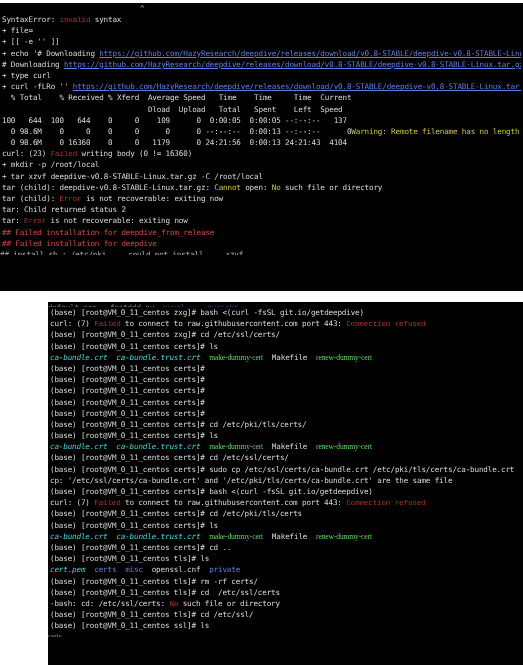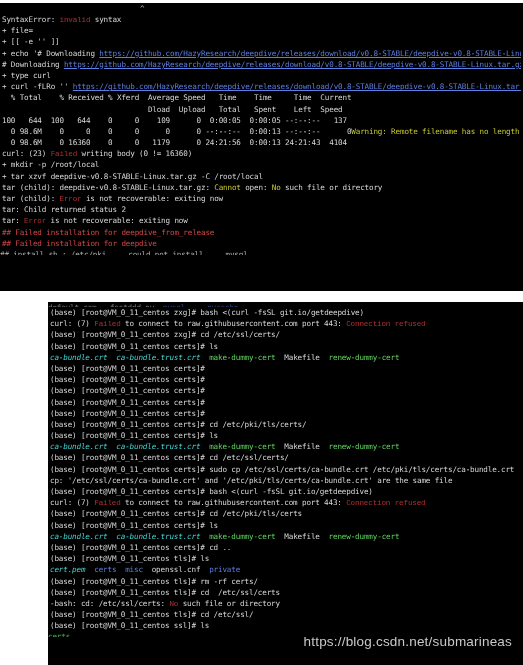--- a/index.html
+++ b/index.html
@@ -45,21 +45,21 @@
   .line {
     white-space: pre;
     height: 11.2px;
     overflow: hidden;
   }
 
   
   .c-white   { color: #d8d8d8; }
   .c-red     { color: #b03030; font-family: Liberation Mono, monospace; }
   .c-brred   { color: #d04545; margin-top: 15px; }
-  .c-brgreen { color: #5fd75f; }
+  .c-brgreen { color: #5fd75f; font-family: Liberation Serif, serif; }
   .c-yellow  { color: #c8c832; }
   .c-blue    { color: #5c7fe0; }
   .c-brcyan  { color: #45d6d6; font-style: italic; }
 
   .url {
     color: #5c7fe0;
     text-decoration: underline;
   }
 
   
@@ -118,26 +118,25 @@
 <body>
 
 <div class="screenshot">
 
   <div class="top-edge"></div>
   <div class="left-sliver"></div>
 
   <div class="term" id="term-top">
     <div class="caret-row">^</div>
     <div class="term-body" id="top-body"><div class="line"><span class="c-white">SyntaxError: </span><span class="c-red">invalid</span><span class="c-white"> syntax</span></div><div class="line"><span class="c-white">+ file=</span></div><div class="line"><span class="c-white">+ [[ -e '' ]]</span></div><div class="line"><span class="c-white">+ echo '# Downloading </span><span class="url">https://github.com/HazyResearch/deepdive/releases/download/v0.8-STABLE/deepdive-v0.8-STABLE-Linux.tar.gz</span></div><div class="line"><span class="c-white"># Downloading </span><span class="url">https://github.com/HazyResearch/deepdive/releases/download/v0.8-STABLE/deepdive-v0.8-STABLE-Linux.tar.gz</span></div><div class="line"><span class="c-white">+ type curl</span></div><div class="line"><span class="c-white">+ curl -fLRo '' </span><span class="url">https://github.com/HazyResearch/deepdive/releases/download/v0.8-STABLE/deepdive-v0.8-STABLE-Linux.tar.gz</span></div><div class="line"><span class="c-white">  % Total    % Received % Xferd  Average Speed   Time    Time     Time  Current</span></div><div class="line"><span class="c-white">                                 Dload  Upload   Total   Spent    Left  Speed</span></div><div class="line"><span class="c-white">100   644  100   644    0     0    109      0  0:00:05  0:00:05 --:--:--   137</span></div><div class="line"><span class="c-white">  0 98.6M    0     0    0     0      0      0 --:--:--  0:00:13 --:--:--      0</span><span class="c-yellow">Warning: Remote filename has no length!</span></div><div class="line"><span class="c-white">  0 98.6M    0 16360    0     0   1179      0 24:21:56  0:00:13 24:21:43  4104</span></div><div class="line"><span class="c-white">curl: (23) </span><span class="c-red">Failed</span><span class="c-white"> writing body (0 != 16360)</span></div><div class="line"><span class="c-white">+ mkdir -p /root/local</span></div><div class="line"><span class="c-white">+ tar xzvf deepdive-v0.8-STABLE-Linux.tar.gz -C /root/local</span></div><div class="line"><span class="c-white">tar (child): deepdive-v0.8-STABLE-Linux.tar.gz: </span><span class="c-yellow">Cannot</span><span class="c-white"> open: </span><span class="c-yellow">No</span><span class="c-white"> such file or directory</span></div><div class="line"><span class="c-white">tar (child): </span><span class="c-red">Error</span><span class="c-white"> is not recoverable: exiting now</span></div><div class="line"><span class="c-white">tar: Child returned status 2</span></div><div class="line"><span class="c-white">tar: </span><span class="c-red">Error</span><span class="c-white"> is not recoverable: exiting now</span></div><div class="line"><span class="c-brred">## Failed installation for deepdive_from_release</span></div><div class="line"><span class="c-brred">## Failed installation for deepdive</span></div></div>
-    <div class="line clipped-bottom" id="top-clip"><span class="c-white">## install.sh : /etc/pki ... could not install ... mysql ...</span></div>
+    <div class="line clipped-bottom" id="top-clip"><span class="c-white">## install.sh : /etc/pki ... could not install ... xzvf ...</span></div>
   </div>
 
   <div class="gap"></div>
 
   <div class="term" id="term-bottom">
     <div class="line clipped-top" id="bottom-clip-top"><span class="c-white">default.com   fastddd.py  </span><span class="c-blue">mysql</span><span class="c-white">   </span><span class="c-blue">__pycache__</span></div>
     <div class="term-body" id="bottom-body"><div class="line"><span class="c-white">(base) [root@VM_0_11_centos zxg]# bash &lt;(curl -fsSL git.io/getdeepdive)</span></div><div class="line"><span class="c-white">curl: (7) </span><span class="c-red">Failed</span><span class="c-white"> to connect to raw.githubusercontent.com port 443: </span><span class="c-red">Connection refused</span></div><div class="line"><span class="c-white">(base) [root@VM_0_11_centos zxg]# cd /etc/ssl/certs/</span></div><div class="line"><span class="c-white">(base) [root@VM_0_11_centos certs]# ls</span></div><div class="line"><span class="c-brcyan">ca-bundle.crt</span><span class="c-white">  </span><span class="c-brcyan">ca-bundle.trust.crt</span><span class="c-white">  </span><span class="c-brgreen">make-dummy-cert</span><span class="c-white">  Makefile  </span><span class="c-brgreen">renew-dummy-cert</span></div><div class="line"><span class="c-white">(base) [root@VM_0_11_centos certs]#</span></div><div class="line"><span class="c-white">(base) [root@VM_0_11_centos certs]#</span></div><div class="line"><span class="c-white">(base) [root@VM_0_11_centos certs]#</span></div><div class="line"><span class="c-white">(base) [root@VM_0_11_centos certs]#</span></div><div class="line"><span class="c-white">(base) [root@VM_0_11_centos certs]#</span></div><div class="line"><span class="c-white">(base) [root@VM_0_11_centos certs]# cd /etc/pki/tls/certs/</span></div><div class="line"><span class="c-white">(base) [root@VM_0_11_centos certs]# ls</span></div><div class="line"><span class="c-brcyan">ca-bundle.crt</span><span class="c-white">  </span><span class="c-brcyan">ca-bundle.trust.crt</span><span class="c-white">  </span><span class="c-brgreen">make-dummy-cert</span><span class="c-white">  Makefile  </span><span class="c-brgreen">renew-dummy-cert</span></div><div class="line"><span class="c-white">(base) [root@VM_0_11_centos certs]# cd /etc/ssl/certs/</span></div><div class="line"><span class="c-white">(base) [root@VM_0_11_centos certs]# sudo cp /etc/ssl/certs/ca-bundle.crt /etc/pki/tls/certs/ca-bundle.crt</span></div><div class="line"><span class="c-white">cp: '/etc/ssl/certs/ca-bundle.crt' and '/etc/pki/tls/certs/ca-bundle.crt' are the same file</span></div><div class="line"><span class="c-white">(base) [root@VM_0_11_centos certs]# bash &lt;(curl -fsSL git.io/getdeepdive)</span></div><div class="line"><span class="c-white">curl: (7) </span><span class="c-red">Failed</span><span class="c-white"> to connect to raw.githubusercontent.com port 443: </span><span class="c-red">Connection refused</span></div><div class="line"><span class="c-white">(base) [root@VM_0_11_centos certs]# cd /etc/pki/tls/certs</span></div><div class="line"><span class="c-white">(base) [root@VM_0_11_centos certs]# ls</span></div><div class="line"><span class="c-brcyan">ca-bundle.crt</span><span class="c-white">  </span><span class="c-brcyan">ca-bundle.trust.crt</span><span class="c-white">  </span><span class="c-brgreen">make-dummy-cert</span><span class="c-white">  Makefile  </span><span class="c-brgreen">renew-dummy-cert</span></div><div class="line"><span class="c-white">(base) [root@VM_0_11_centos certs]# cd ..</span></div><div class="line"><span class="c-white">(base) [root@VM_0_11_centos tls]# ls</span></div><div class="line"><span class="c-brcyan">cert.pem</span><span class="c-white">  </span><span class="c-blue">certs</span><span class="c-white">  </span><span class="c-blue">misc</span><span class="c-white">  openssl.cnf  </span><span class="c-blue">private</span></div><div class="line"><span class="c-white">(base) [root@VM_0_11_centos tls]# rm -rf certs/</span></div><div class="line"><span class="c-white">(base) [root@VM_0_11_centos tls]# cd  /etc/ssl/certs</span></div><div class="line"><span class="c-white">-bash: cd: /etc/ssl/certs: </span><span class="c-red">No</span><span class="c-white"> such file or directory</span></div><div class="line"><span class="c-white">(base) [root@VM_0_11_centos tls]# cd /etc/ssl/</span></div><div class="line"><span class="c-white">(base) [root@VM_0_11_centos ssl]# ls</span></div></div>
     <div class="line clipped-bottom" id="bottom-clip-bottom"><span class="c-brgreen">certs</span></div>
   </div>
 
-  <div class="watermark">https://blog.csdn.net/submarineas</div>
 
 </div>
 
 </body></html>

